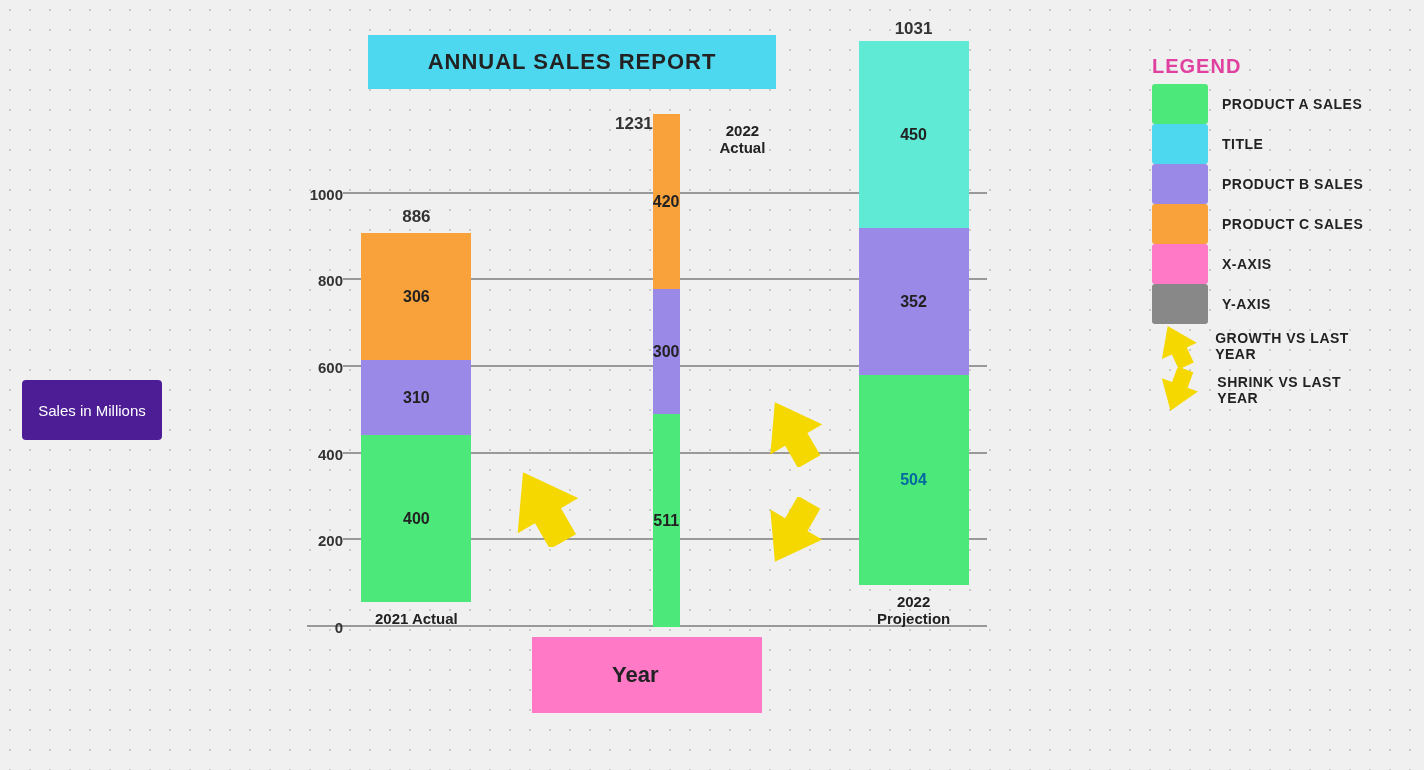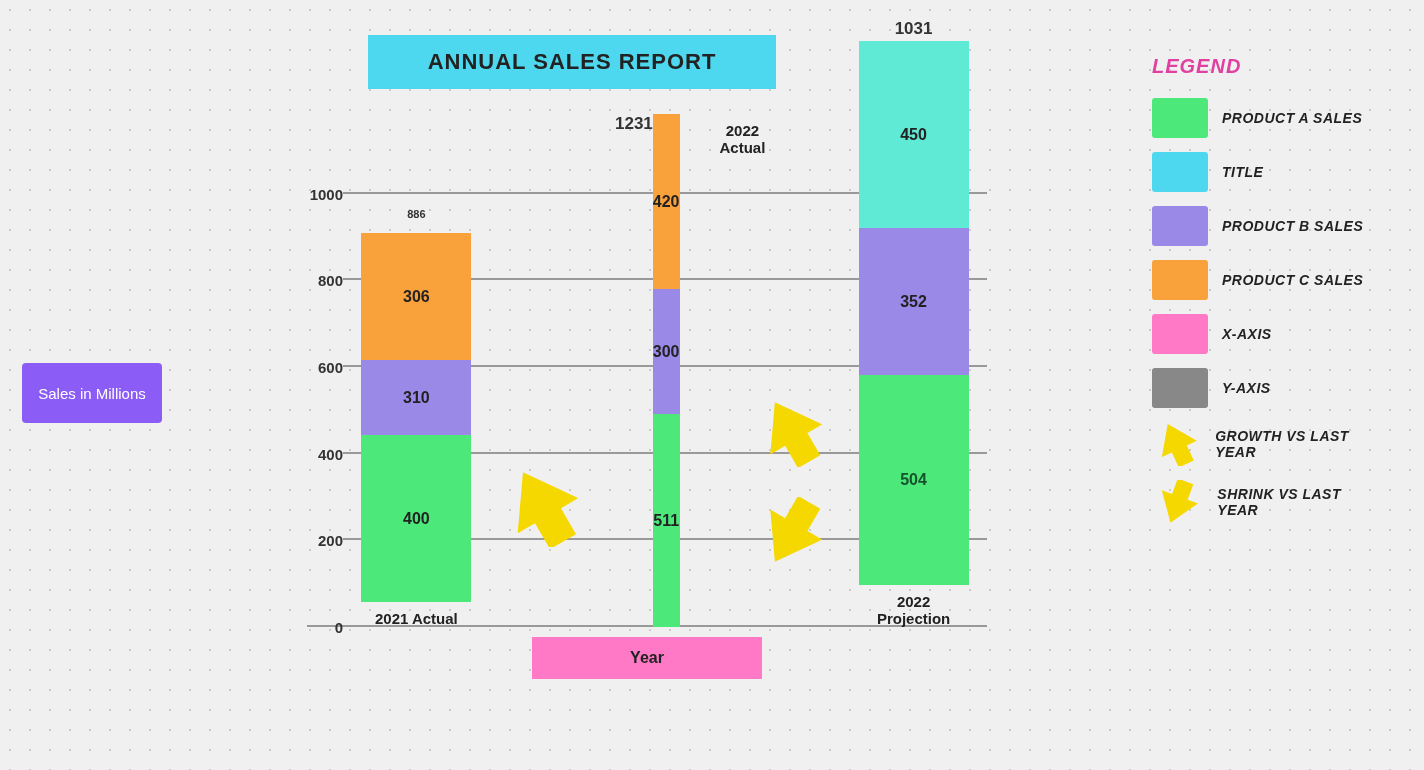--- a/index.html
+++ b/index.html
@@ -41,21 +41,21 @@
     }
     .chart-body {
       display: flex;
       align-items: stretch;
       width: 100%;
     }
     .y-axis-label {
       display: flex;
       align-items: center;
       justify-content: center;
-      background: #8b5cf6;
+      background: #4c1d95;
       color: #fff;
       font-size: 15px;
       font-weight: 500;
       padding: 10px 16px;
       border-radius: 4px;
       writing-mode: horizontal-tb;
       min-width: 140px;
       height: 60px;
       align-self: center;
       margin-right: 10px;
@@ -65,35 +65,33 @@
       display: flex;
       flex-direction: column;
     }
     .x-axis-title {
       margin-top: 10px;
       display: flex;
       justify-content: center;
     }
     .x-axis-box {
       background: #ff79c6;
-      padding: 12px 80px;
-      font-size: 16px;
+      padding: 25px 80px;
+      font-size: 22px;
       font-weight: 800;
       color: #222;
-      text-align: center;
+      text-align: left;
       min-width: 230px;
     }
     
     .legend {
       width: 280px;
       padding: 20px 30px;
       display: flex;
       flex-direction: column;
-      gap: 14px;
-      font-style: italic;
     }
     .legend-title {
       color: #e040a0;
       font-size: 20px;
       font-weight: 900;
       letter-spacing: 1px;
       margin-bottom: 6px;
     }
     .legend-item {
       display: flex;
@@ -146,21 +144,21 @@
             <div style="position:absolute; bottom:66.67%; left:0; width:36px; text-align:right; font-size:15px; font-weight:700; color:#333; transform:translateY(50%);">800</div>
 
             <div style="position:absolute; bottom:83.33%; left:36px; right:0; height:2px; background:#999;"></div>
             <div style="position:absolute; bottom:83.33%; left:0; width:36px; text-align:right; font-size:15px; font-weight:700; color:#333; transform:translateY(50%);">1000</div>
           </div>
 
           <div style="position:absolute; bottom:0; left:36px; right:0; display:flex; justify-content:space-around; align-items:flex-end; height:100%;">
 
             <div style="display:flex; flex-direction:column; align-items:center; width:110px;">
 
-              <div style="font-size:11px; font-weight:800; color:#333; margin-bottom:13px;">886</div>
+              <div style="font-size:17px; font-weight:800; color:#333; margin-bottom:6px;">886</div>
 
               <div style="display:flex; flex-direction:column-reverse; width:100%;">
 
                 <div style="background:#4de87a; width:100%; height:calc(400/1200*500px); display:flex; align-items:center; justify-content:center; font-size:16px; font-weight:700; color:#222;">400</div>
 
                 <div style="background:#9b89e8; width:100%; height:calc(180/1200*500px); display:flex; align-items:center; justify-content:center; font-size:16px; font-weight:700; color:#222;">310</div>
 
                 <div style="background:#f9a13a; width:100%; height:calc(306/1200*500px); display:flex; align-items:center; justify-content:center; font-size:16px; font-weight:700; color:#222;">306</div>
               </div>
               <div style="font-size:15px; font-weight:700; color:#222; margin-top:8px; text-align:center;">2021 Actual</div>
@@ -189,21 +187,21 @@
               </svg>
 
               <svg width="60" height="70" viewBox="0 0 70 80" style="display:block;">
                 <polygon points="35,80 70,30 50,30 50,0 20,0 20,30 0,30" fill="#f5d800" transform="rotate(30, 35, 40)"></polygon>
               </svg>
             </div>
 
             <div style="display:flex; flex-direction:column; align-items:center; width:110px;">
               <div style="font-size:17px; font-weight:800; color:#333; margin-bottom:2px;">1031</div>
               <div style="display:flex; flex-direction:column-reverse; width:100%;">
-                <div style="background:#4de87a; width:100%; height:calc(504/1200*500px); display:flex; align-items:center; justify-content:center; font-size:16px; font-weight:700; color:#14532d;">504</div>
+                <div style="background:#4de87a; width:100%; height:calc(504/1200*500px); display:flex; align-items:center; justify-content:center; font-size:16px; font-weight:700; color:#0369a1;">504</div>
                 <div style="background:#9b89e8; width:100%; height:calc(352/1200*500px); display:flex; align-items:center; justify-content:center; font-size:16px; font-weight:700; color:#222;">352</div>
                 <div style="background:#5eead4; width:100%; height:calc(450/1200*500px); display:flex; align-items:center; justify-content:center; font-size:16px; font-weight:700; color:#222;">450</div>
               </div>
               <div style="font-size:15px; font-weight:700; color:#222; margin-top:8px; text-align:center;">2022 Projection</div>
             </div>
 
           </div>
         </div>
 
         <div class="x-axis-title">

